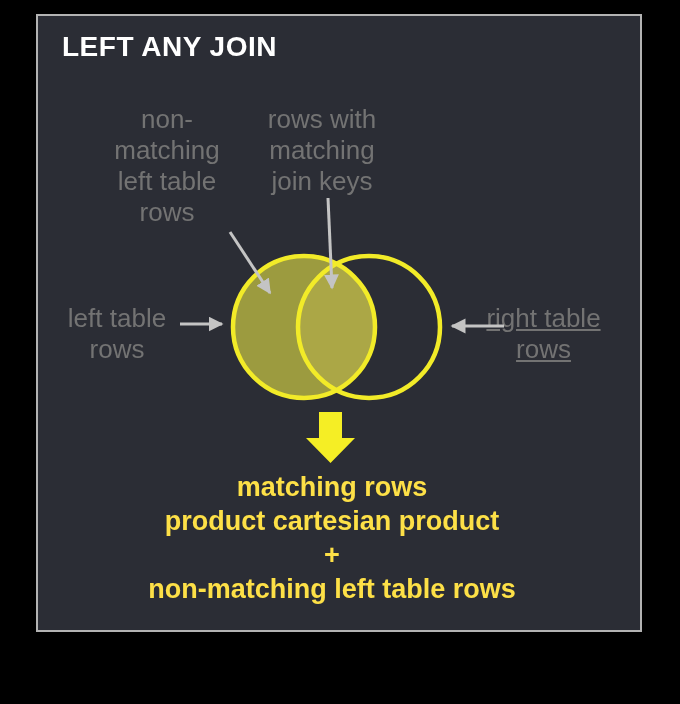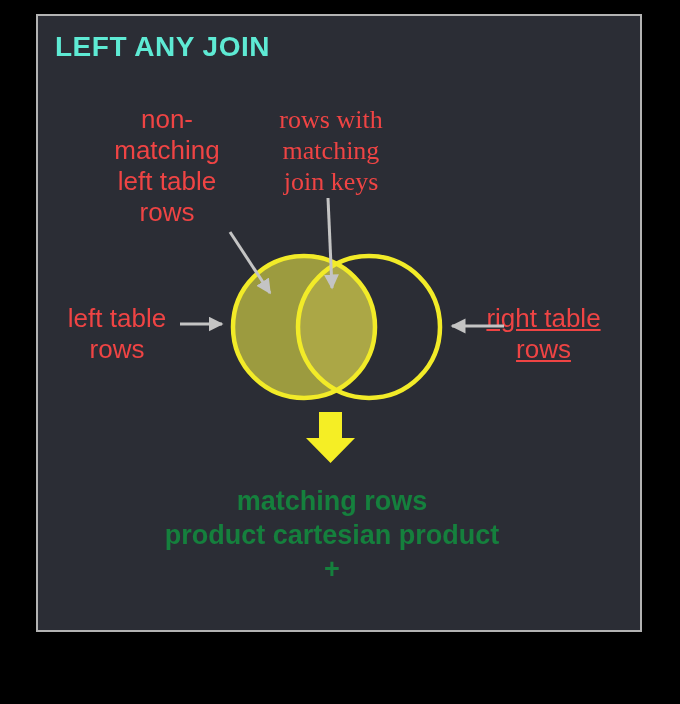--- a/index.html
+++ b/index.html
@@ -22,45 +22,45 @@
   }
   .diagram-svg {
     position: absolute;
     left: 0; top: 0;
     width: 680px;
     height: 704px;
     pointer-events: none;
   }
   .title {
     position: absolute;
-    left: 55px;
+    left: 62px;
     top: 31px;
     font-size: 28px;
     font-weight: bold;
-    color: #5eead4;
+    color: #ffffff;
     letter-spacing: 0.5px;
   }
   .gray-label {
     position: absolute;
-    color: #ef4444;
+    color: #737373;
     font-size: 26px;
     line-height: 31px;
     text-align: center;
   }
   .lbl-non-matching { left: 82px;  top: 104px; width: 170px; }
-  .lbl-matching-keys{ left: 246px; top: 104px; width: 170px; font-family: Liberation Serif, serif; }
+  .lbl-matching-keys{ left: 237px; top: 104px; width: 170px; }
   .lbl-left-table   { left: 42px;  top: 303px; width: 150px; }
   .lbl-right-table  { left: 466px; top: 303px; width: 155px; text-decoration: underline; }
   .result {
     position: absolute;
     left: 82px;
-    top: 484px;
+    top: 470px;
     width: 500px;
     text-align: center;
-    color: #15803d;
+    color: #fde047;
     font-size: 27px;
     font-weight: bold;
     line-height: 34px;
   }
 </style>
 </head>
 <body>
 
 <div class="stage">
 
@@ -113,15 +113,16 @@
     <line x1="180" y1="324" x2="222" y2="324" stroke="#c4c4c4" stroke-width="3" marker-end="url(#gray-arrowhead)"></line>
     <line x1="504" y1="326" x2="452" y2="326" stroke="#c4c4c4" stroke-width="3" marker-end="url(#gray-arrowhead)"></line>
 
     <polygon points="319,412 342,412 342,438 355,438 330.5,463 306,438 319,438" fill="#f5ee25"></polygon>
   </svg>
 
   <div class="result">
     <div>matching rows</div>
     <div>product cartesian product</div>
     <div>+</div>
+    <div>non-matching left table rows</div>
   </div>
 
 </div>
 
 </body></html>

